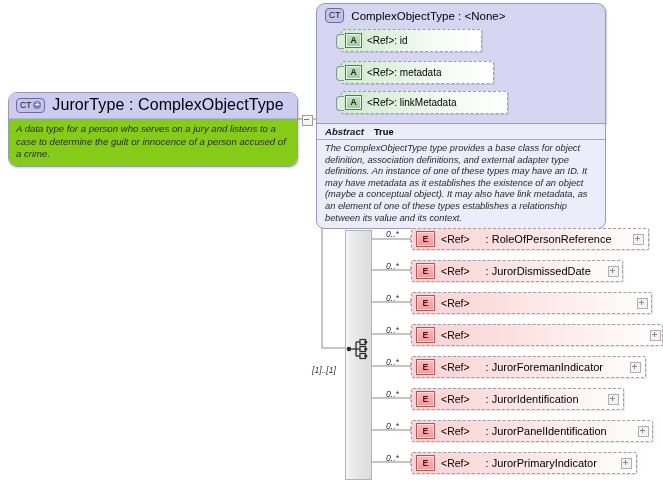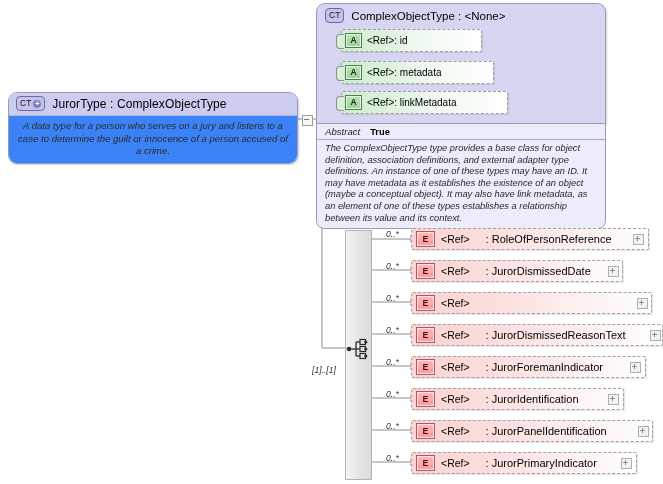--- a/index.html
+++ b/index.html
@@ -22,29 +22,28 @@
     box-shadow:1px 1px 2px rgba(0,0,0,.18);
     overflow:hidden;
   }
   .typebox .hdr{
     background:#ccccf0;
     padding:3px 8px 4px 7px;
     display:flex;align-items:center;gap:7px;
     border-bottom:1px solid #b3b3d8;
   }
   .typebox .hdr .ttl{
-    font-size:12px;color:#000;font-weight:normal;
+    font-size:16px;color:#000;font-weight:normal;
     white-space:nowrap;letter-spacing:.1px;
   }
   .typebox .doc{
     padding:4px 7px 5px 7px;
     font-size:9.6px;font-style:italic;color:#2b2b2b;
     line-height:12.5px;
-    background:#3b82f6;
-    text-align:center;
+    background:#84cc16;
   }
 
   
   .ctbadge{
     display:inline-flex;align-items:center;gap:2px;
     border:1px solid #6a6aa8;border-radius:4px;
     background:#c3c3ea;
     padding:0 3px;height:13px;
     font-size:8.5px;color:#111;line-height:13px;
     font-family:"Liberation Sans", sans-serif;
@@ -106,21 +105,21 @@
     border:1px solid #9a9ab8;
     border-radius:0 0 8px 8px;
     border-top:1px solid #9a9ab8;
   }
   .absrow{
     display:flex;align-items:baseline;gap:10px;
     padding:2px 8px 2px 8px;
     border-bottom:1px solid #a8a8c8;
     font-size:9.6px;
   }
-  .absrow .k{font-style:italic;color:#1a1a1a;}
+  .absrow .k{font-style:italic;color:#1a1a1a;font-weight:bold;}
   .absrow .v{font-weight:bold;color:#000;font-size:9.3px;}
   .absdoc{
     padding:3px 8px 4px 8px;
     font-size:9.3px;font-style:italic;color:#2a2a2a;line-height:11.6px;
   }
 
   
   .seqbar{
     position:absolute;
     background:linear-gradient(to right,#f4f4f4,#e4e4e4 55%,#dcdcdc);
@@ -308,21 +307,20 @@
   <div class="elrow" style="left:411px;top:292px;width:241px;">
     <span class="ebadge">E</span>
     <span class="ref">&lt;Ref&gt;</span>
   </div>
   <div class="plusbox" style="left:637px;top:298px;"></div>
 
   <div class="card" style="left:386px;top:325px;">0..*</div>
   <div class="elrow" style="left:411px;top:324px;width:252px;">
     <span class="ebadge">E</span>
     <span class="ref">&lt;Ref&gt;</span>
-    <span class="nm">: JurorDismissedReasonText</span>
   </div>
   <div class="plusbox" style="left:650px;top:330px;"></div>
 
   <div class="card" style="left:386px;top:357px;">0..*</div>
   <div class="elrow" style="left:411px;top:356px;width:235px;">
     <span class="ebadge">E</span>
     <span class="ref">&lt;Ref&gt;</span>
     <span class="nm">: JurorForemanIndicator</span>
   </div>
   <div class="plusbox" style="left:630px;top:362px;"></div>

